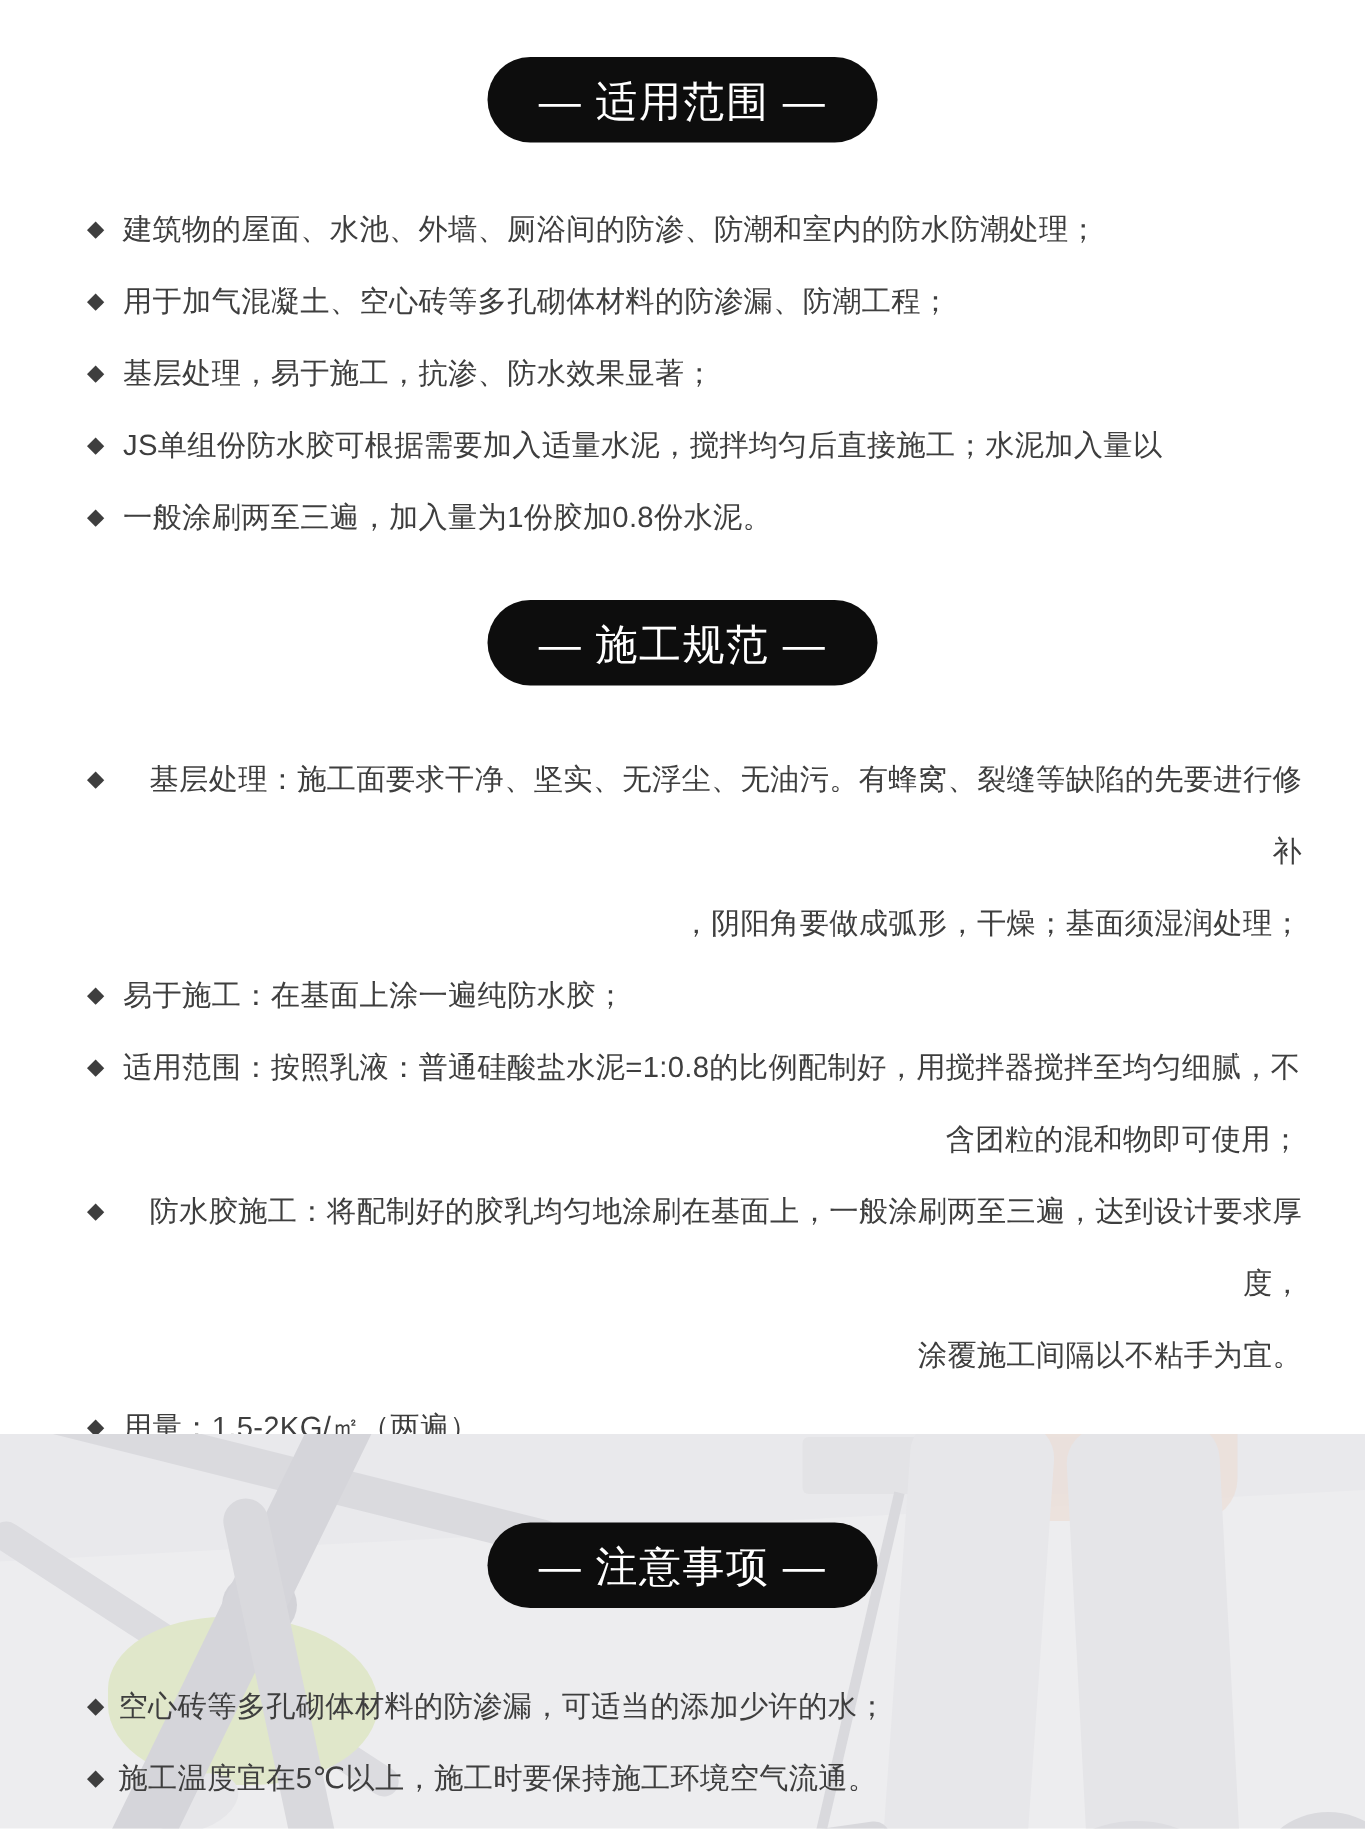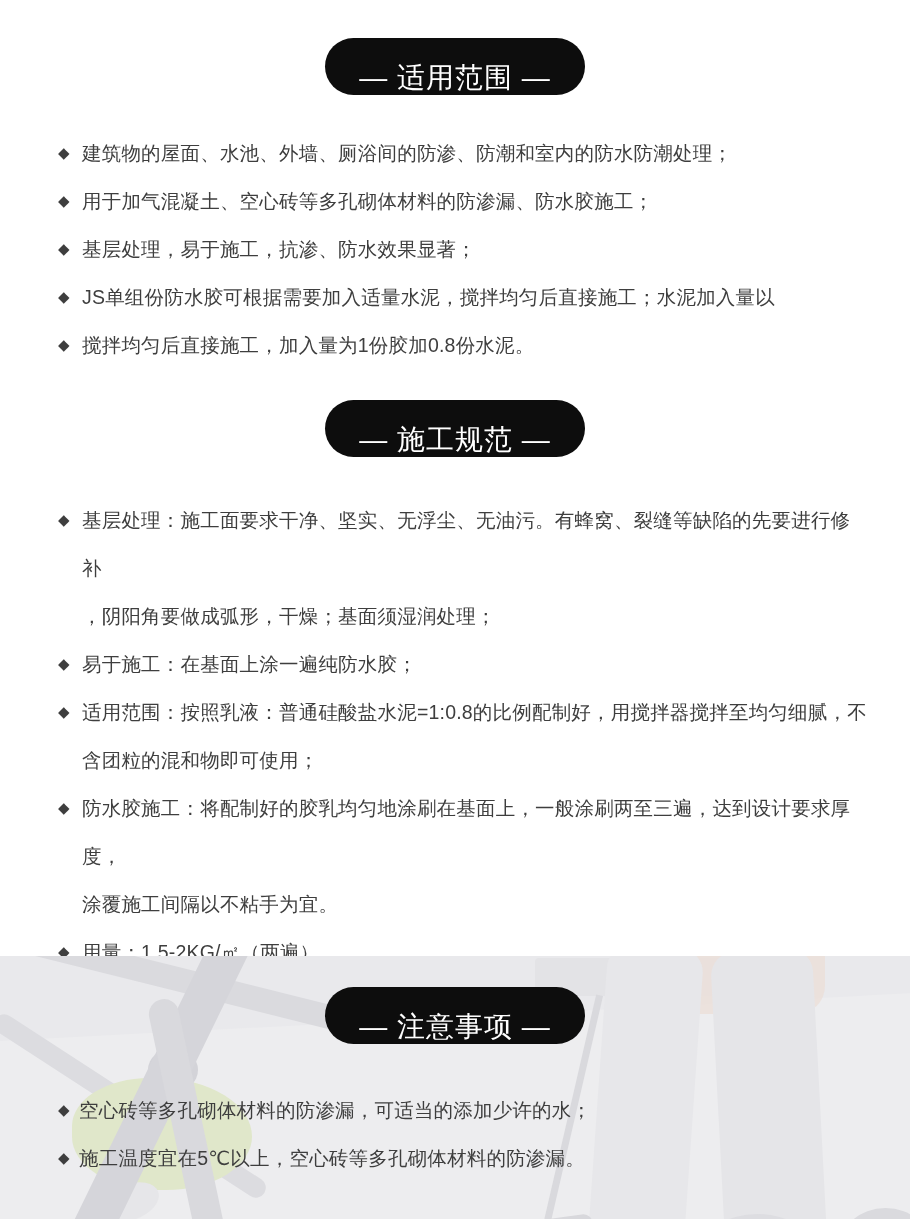--- a/index.html
+++ b/index.html
@@ -12,21 +12,21 @@
     color: #3e3e3e;
     overflow: hidden;
     position: relative;
   }
 
   
   .pill {
     display: block;
     width: max-content;
     margin: 0 auto;
-    padding: 11px 34px;
+    padding: 1px 34px;
     height: 57px;
     line-height: 57px;
     background: #0d0d0d;
     color: #ffffff;
     font-size: 28px;
     letter-spacing: 1px;
     border-radius: 30px;
     text-align: center;
     white-space: nowrap;
   }
@@ -43,20 +43,21 @@
   .diamond {
     flex: 0 0 24px;
     font-size: 15px;
     line-height: 48px;
     color: #3e3e3e;
   }
   .txt {
     white-space: pre-wrap;
     max-width: 786px;
     letter-spacing: 0.2px;
+    text-align: right;
   }
 
   
   .top-area { height: 918px; background: #ffffff; }
   .pill-scope { margin-top: 38px; }
   .list-scope { margin-top: 34px; }
   .pill-spec  { margin-top: 31px; }
   .list-spec  { margin-top: 39px; }
 
   
@@ -79,53 +80,53 @@
   .ph-machine { left: 535px; top: 2px;  width: 270px; height: 38px; background: #e3e3e6; border-radius: 4px; }
   .ph-warm    { left: 645px; top: 0;    width: 180px; height: 58px; background: #ebdfd9; border-radius: 0 0 28px 28px; opacity: .85; }
   .ph-leg-l   { left: 598px; top: -10px; width: 96px;  height: 300px; background: #e7e7ea; border-radius: 24px; transform: rotate(4deg); }
   .ph-leg-r   { left: 718px; top: -6px;  width: 102px; height: 310px; background: #e5e5e8; border-radius: 24px; transform: rotate(-3deg); }
   .ph-handle  { left: 568px; top: 36px; width: 7px; height: 250px; background: #d9d9dd; transform: rotate(13deg); }
   .ph-roller  { left: 520px; top: 262px; width: 74px; height: 30px; background: #d8d8dc; border-radius: 10px; transform: rotate(-8deg); }
   .ph-bucket1 { left: 700px; top: 258px; width: 115px; height: 60px; background: #dddde1; border-radius: 50% 50% 14px 14px / 65% 65% 14px 14px; }
   .ph-bucket2 { left: 838px; top: 252px; width: 95px;  height: 66px; background: #dadade; border-radius: 50% 50% 14px 14px / 65% 65% 14px 14px; }
 
   .photo-content { position: absolute; inset: 0; z-index: 2; }
-  .pill-notes { margin-top: 31px; }
+  .pill-notes { margin-top: 59px; }
   .list-notes { margin-top: 42px; }
   .list-notes .diamond { flex-basis: 21px; }
 </style>
 </head>
 <body>
 
 <div class="top-area">
 
   <div class="pill pill-scope">
     <span>— 适用范围 —</span>
   </div>
 
   <ul class="bullets list-scope">
       <li>
         <span class="diamond">◆</span>
         <span class="txt">建筑物的屋面、水池、外墙、厕浴间的防渗、防潮和室内的防水防潮处理；</span>
       </li>
       <li>
         <span class="diamond">◆</span>
-        <span class="txt">用于加气混凝土、空心砖等多孔砌体材料的防渗漏、防水胶施工；</span>
+        <span class="txt">用于加气混凝土、空心砖等多孔砌体材料的防渗漏、防潮工程；</span>
       </li>
       <li>
         <span class="diamond">◆</span>
         <span class="txt">基层处理，易于施工，抗渗、防水效果显著；</span>
       </li>
       <li>
         <span class="diamond">◆</span>
         <span class="txt">JS单组份防水胶可根据需要加入适量水泥，搅拌均匀后直接施工；水泥加入量以</span>
       </li>
       <li>
         <span class="diamond">◆</span>
-        <span class="txt">搅拌均匀后直接施工，加入量为1份胶加0.8份水泥。</span>
+        <span class="txt">一般涂刷两至三遍，加入量为1份胶加0.8份水泥。</span>
       </li>
     </ul>
 
   <div class="pill pill-spec">
     <span>— 施工规范 —</span>
   </div>
 
   <ul class="bullets list-spec">
       <li>
         <span class="diamond">◆</span>
@@ -180,18 +181,18 @@
     <div class="pill pill-notes">
       <span>— 注意事项 —</span>
     </div>
     <ul class="bullets list-notes">
         <li>
           <span class="diamond">◆</span>
           <span class="txt">空心砖等多孔砌体材料的防渗漏，可适当的添加少许的水；</span>
         </li>
         <li>
           <span class="diamond">◆</span>
-          <span class="txt">施工温度宜在5℃以上，空心砖等多孔砌体材料的防渗漏。</span>
+          <span class="txt">施工温度宜在5℃以上，施工时要保持施工环境空气流通。</span>
         </li>
       </ul>
   </div>
 
 </div>
 
 </body></html>

